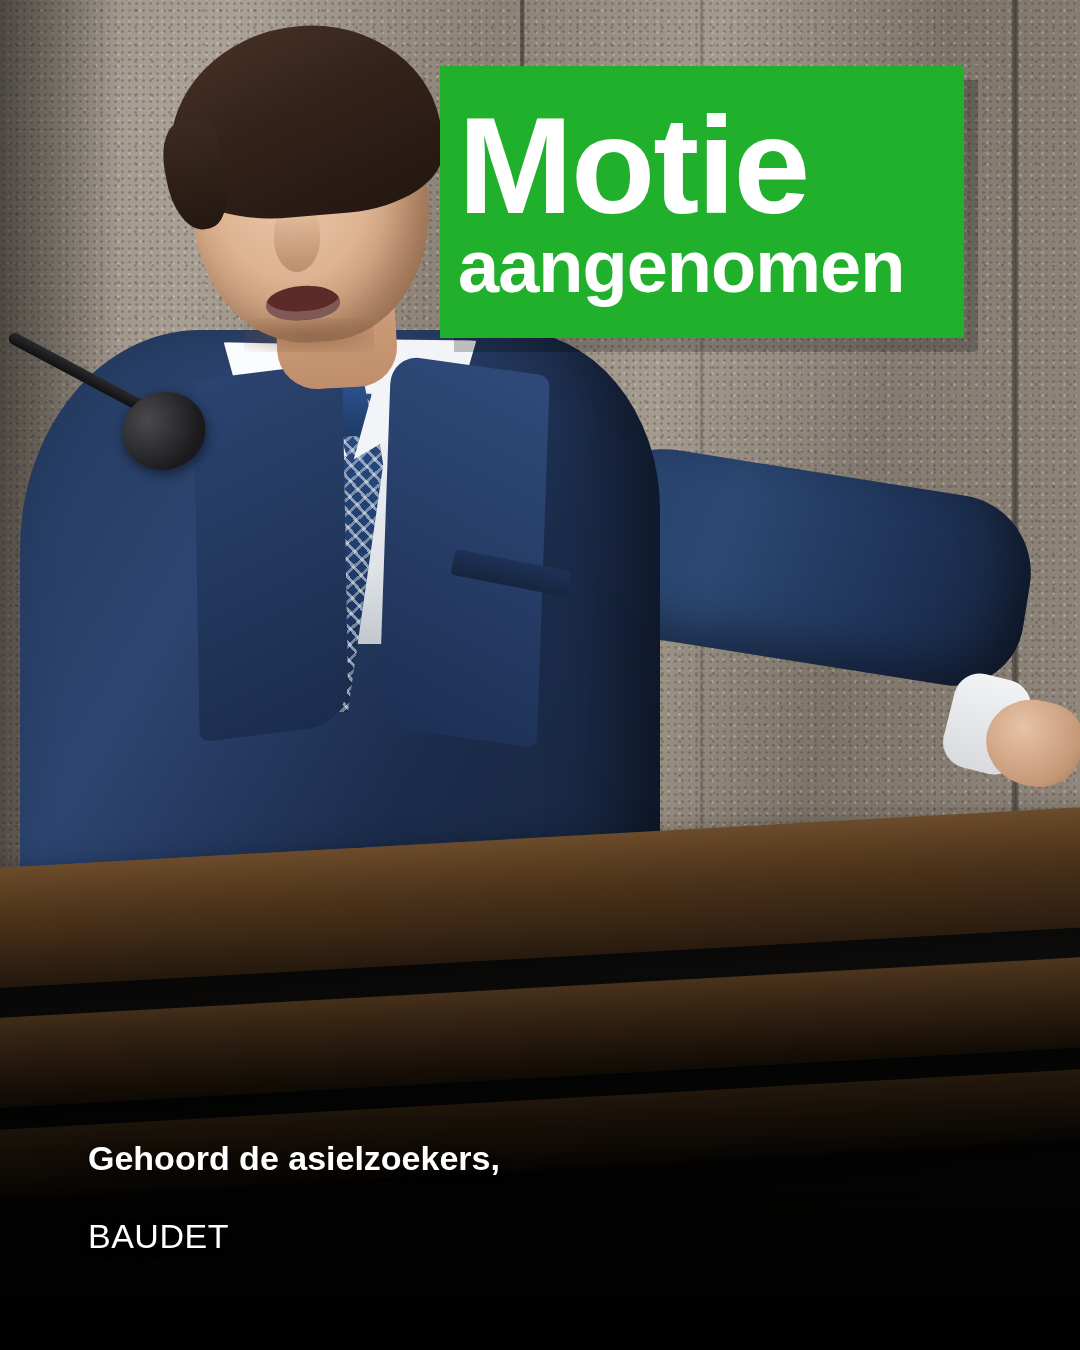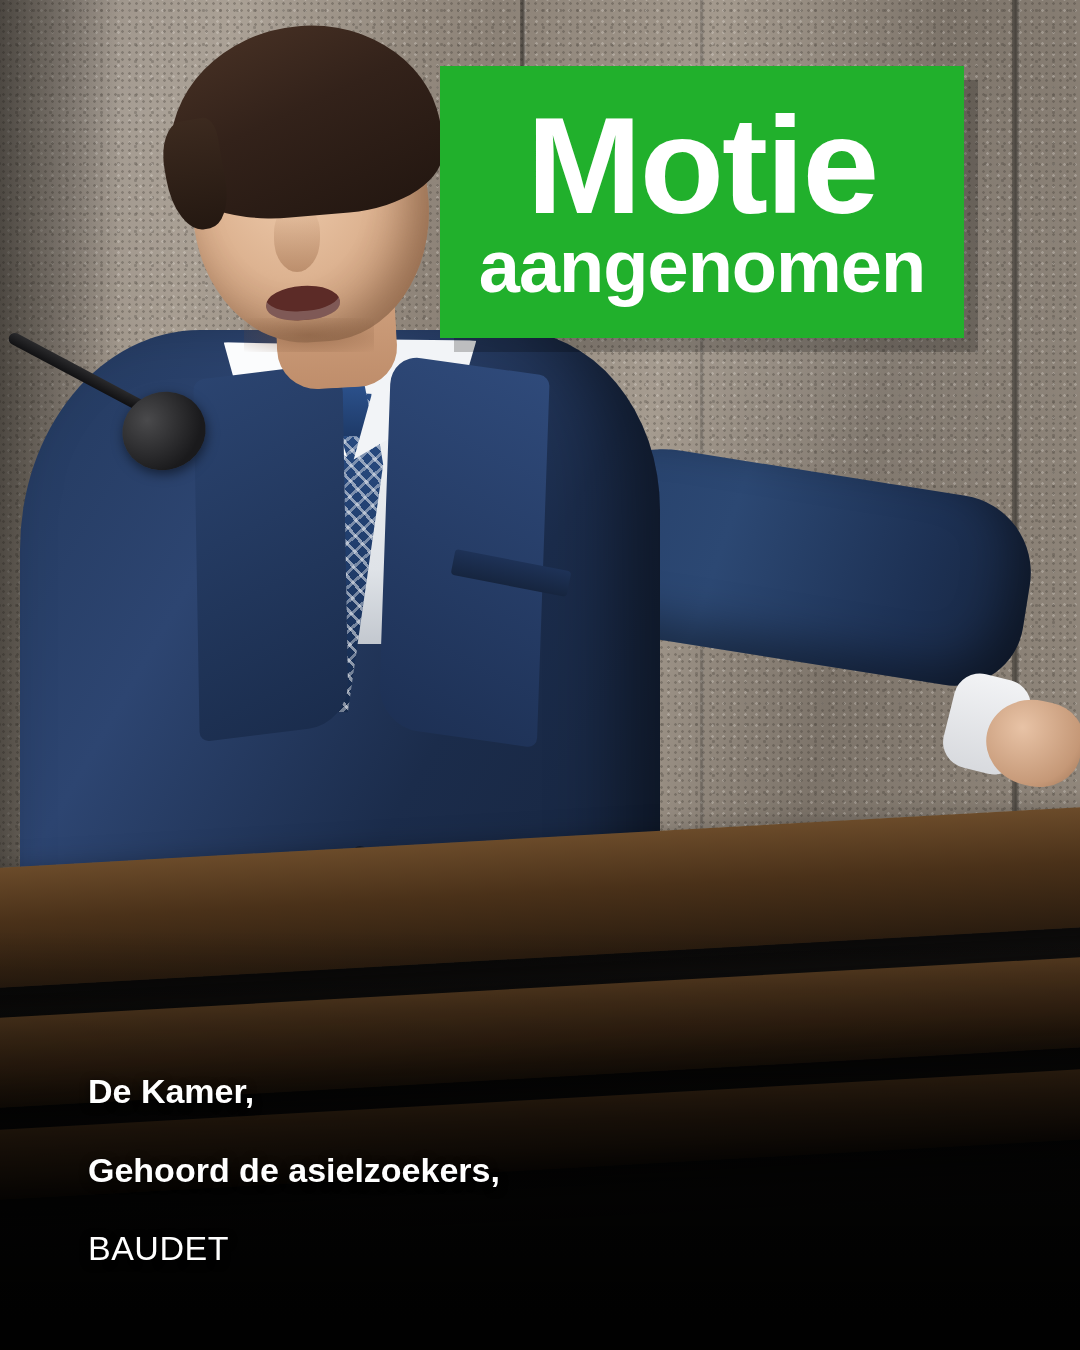--- a/index.html
+++ b/index.html
@@ -370,21 +370,21 @@
     position: absolute;
     left: 440px;
     top: 66px;
     width: 524px;
     height: 272px;
     background: var(--accent, #21b02c);
     box-shadow: 14px 14px 0 rgba(0,0,0,0.22);
     display: flex;
     flex-direction: column;
     justify-content: center;
-    align-items: center;
+    align-items: flex-start;
     padding: 0 18px;
     box-sizing: border-box;
   }
   .headline-main {
     color: #ffffff;
     font-size: 138px;
     line-height: 0.92;
     font-weight: 800;
     letter-spacing: -2px;
     margin: 0 0 2px 0;
@@ -408,21 +408,21 @@
     width: 840px;
     color: #ffffff;
     text-shadow: 0 2px 10px rgba(0,0,0,0.65);
   }
   .motion p {
     margin: 0 0 34px 0;
     font-size: 34px;
     line-height: 1.30;
     font-weight: 700;
   }
-  .motion p:last-child { margin-bottom: 4px; }
+  .motion p:last-child { margin-bottom: 16px; }
   .motion p.plain {
     font-weight: 400;
     letter-spacing: 0.5px;
   }
 </style>
 </head>
 <body>
 
 <div id="poster">
 
@@ -477,18 +477,17 @@
     <div class="bench-wood third"></div>
     <div class="bench-shadow"></div>
   </div>
 
   <div class="headline-box">
     <div class="headline-main">Motie</div>
     <div class="headline-sub">aangenomen</div>
   </div>
 
   <div class="motion">
-    <p>De Kamer,</p>
     <p>Gehoord de asielzoekers,</p>
     <p class="plain">BAUDET</p>
   </div>
 
 </div>
 
 </body></html>

